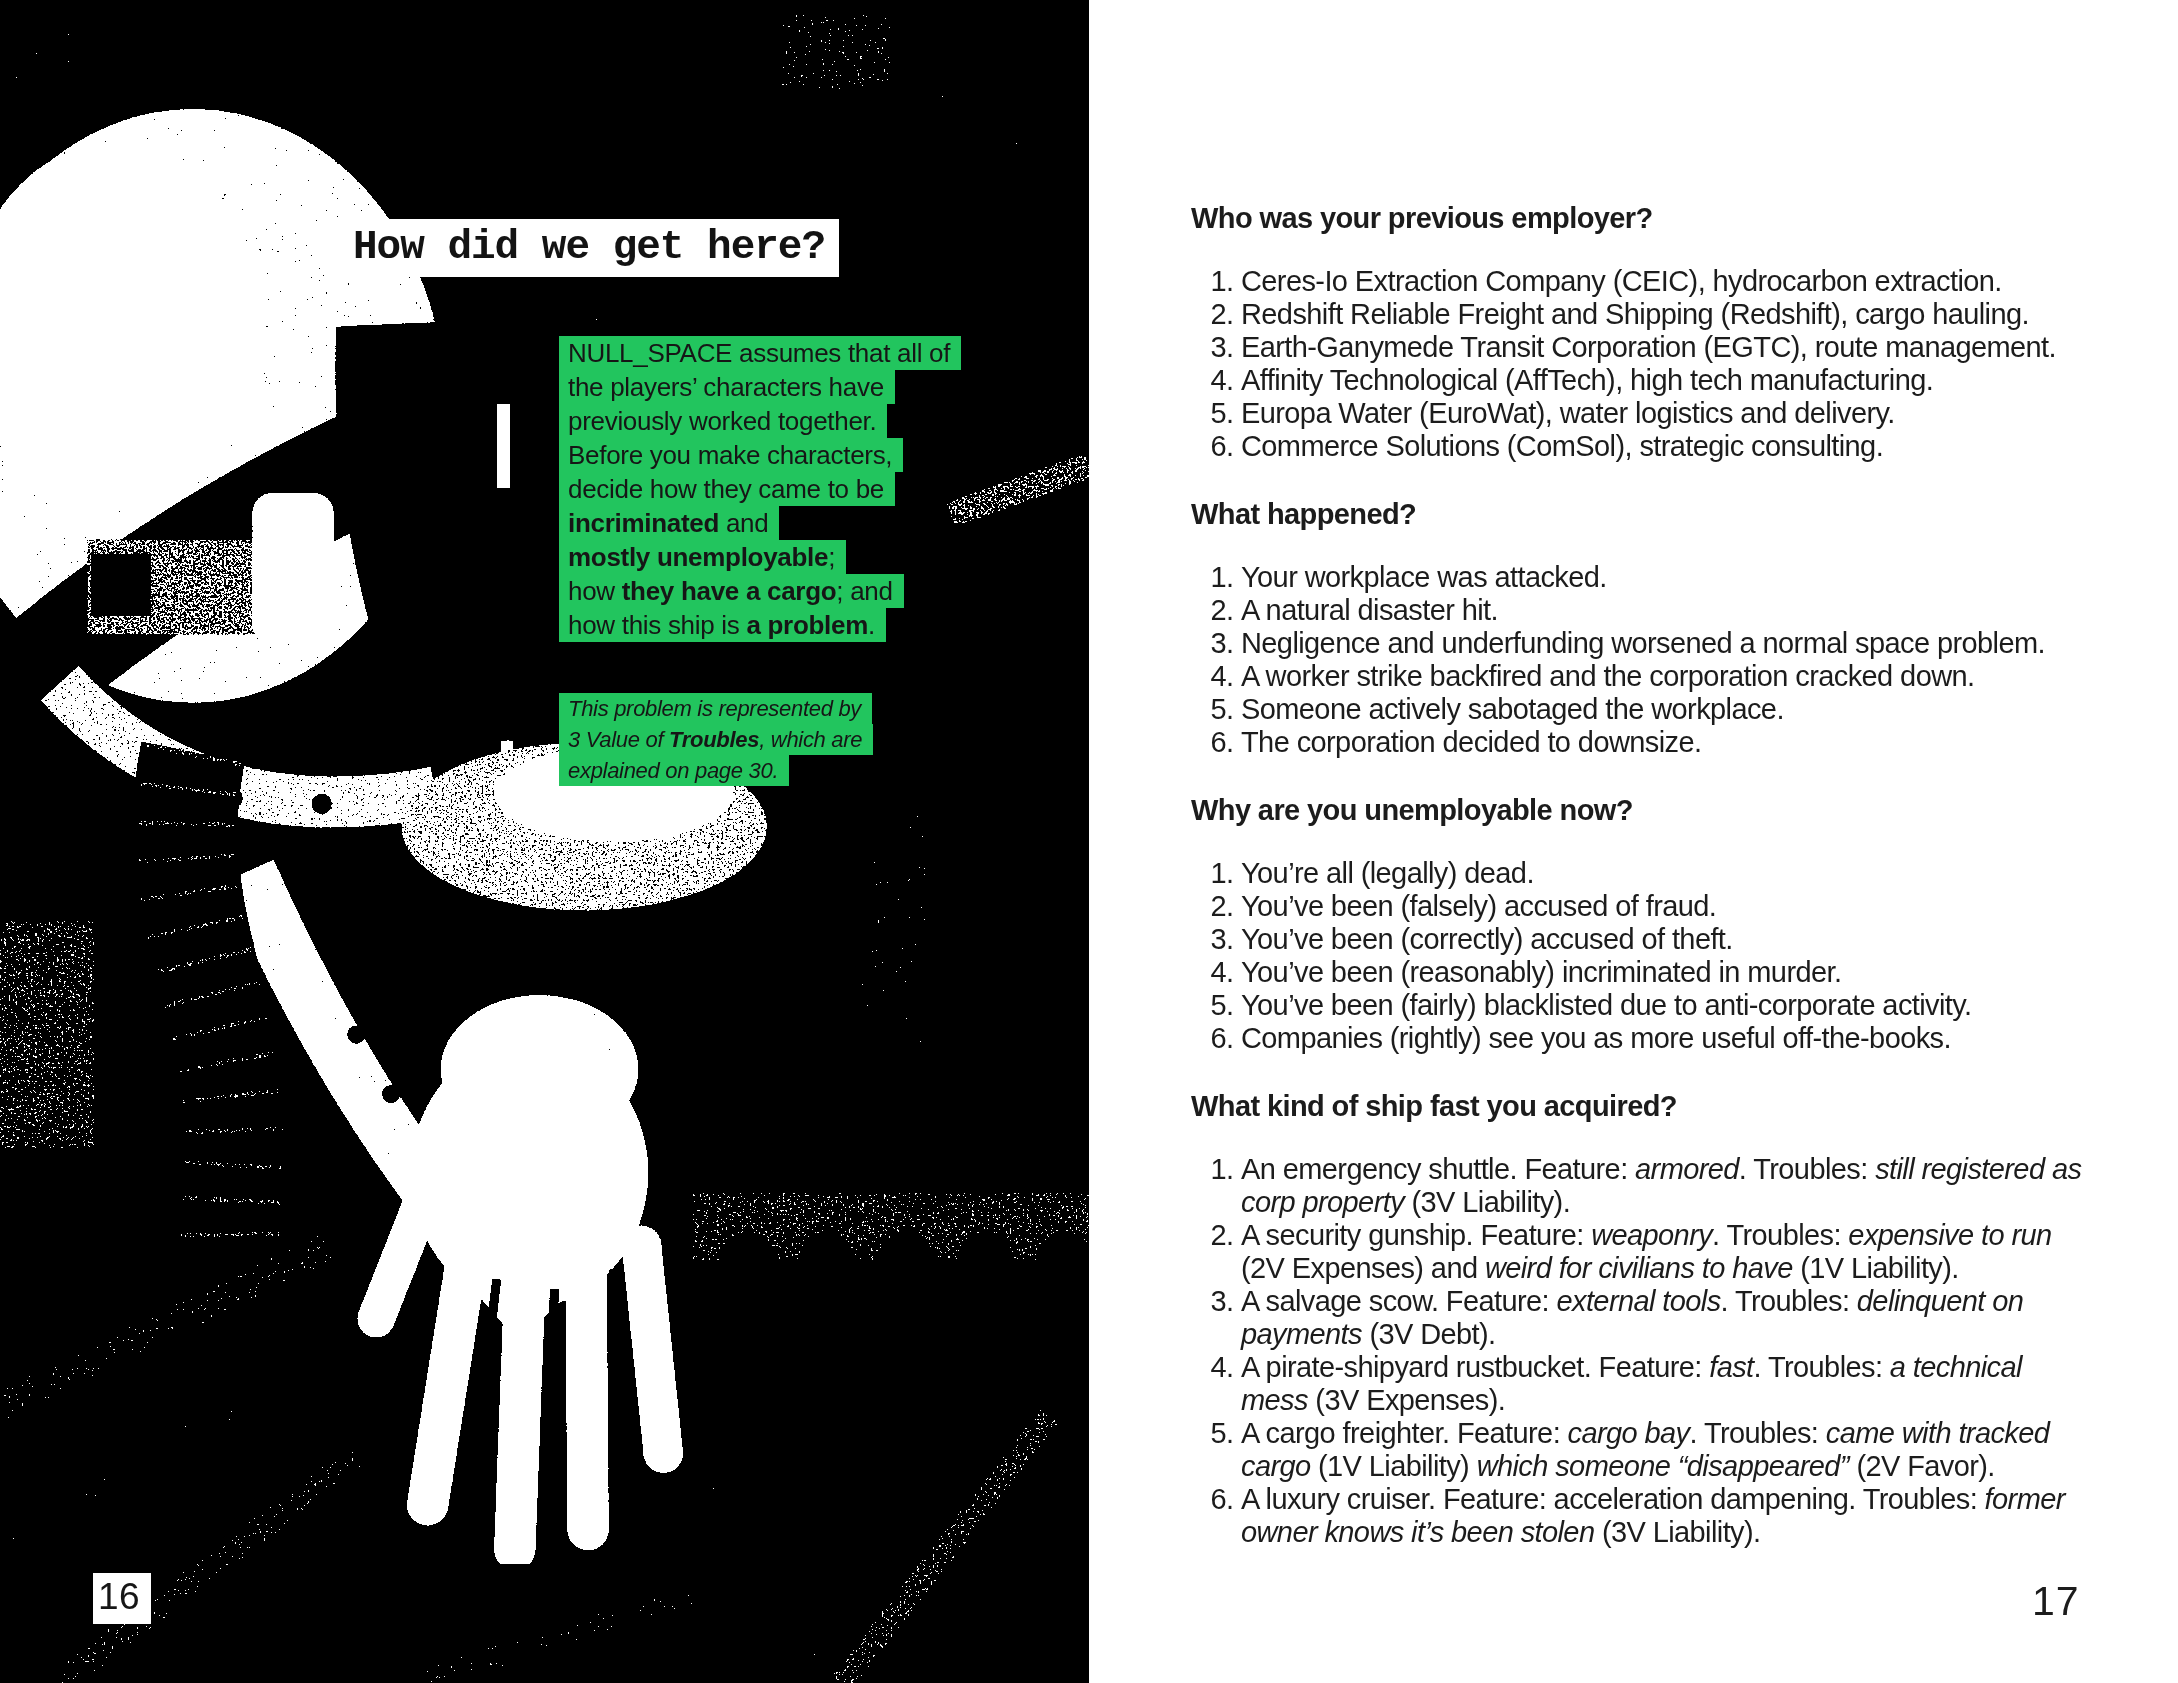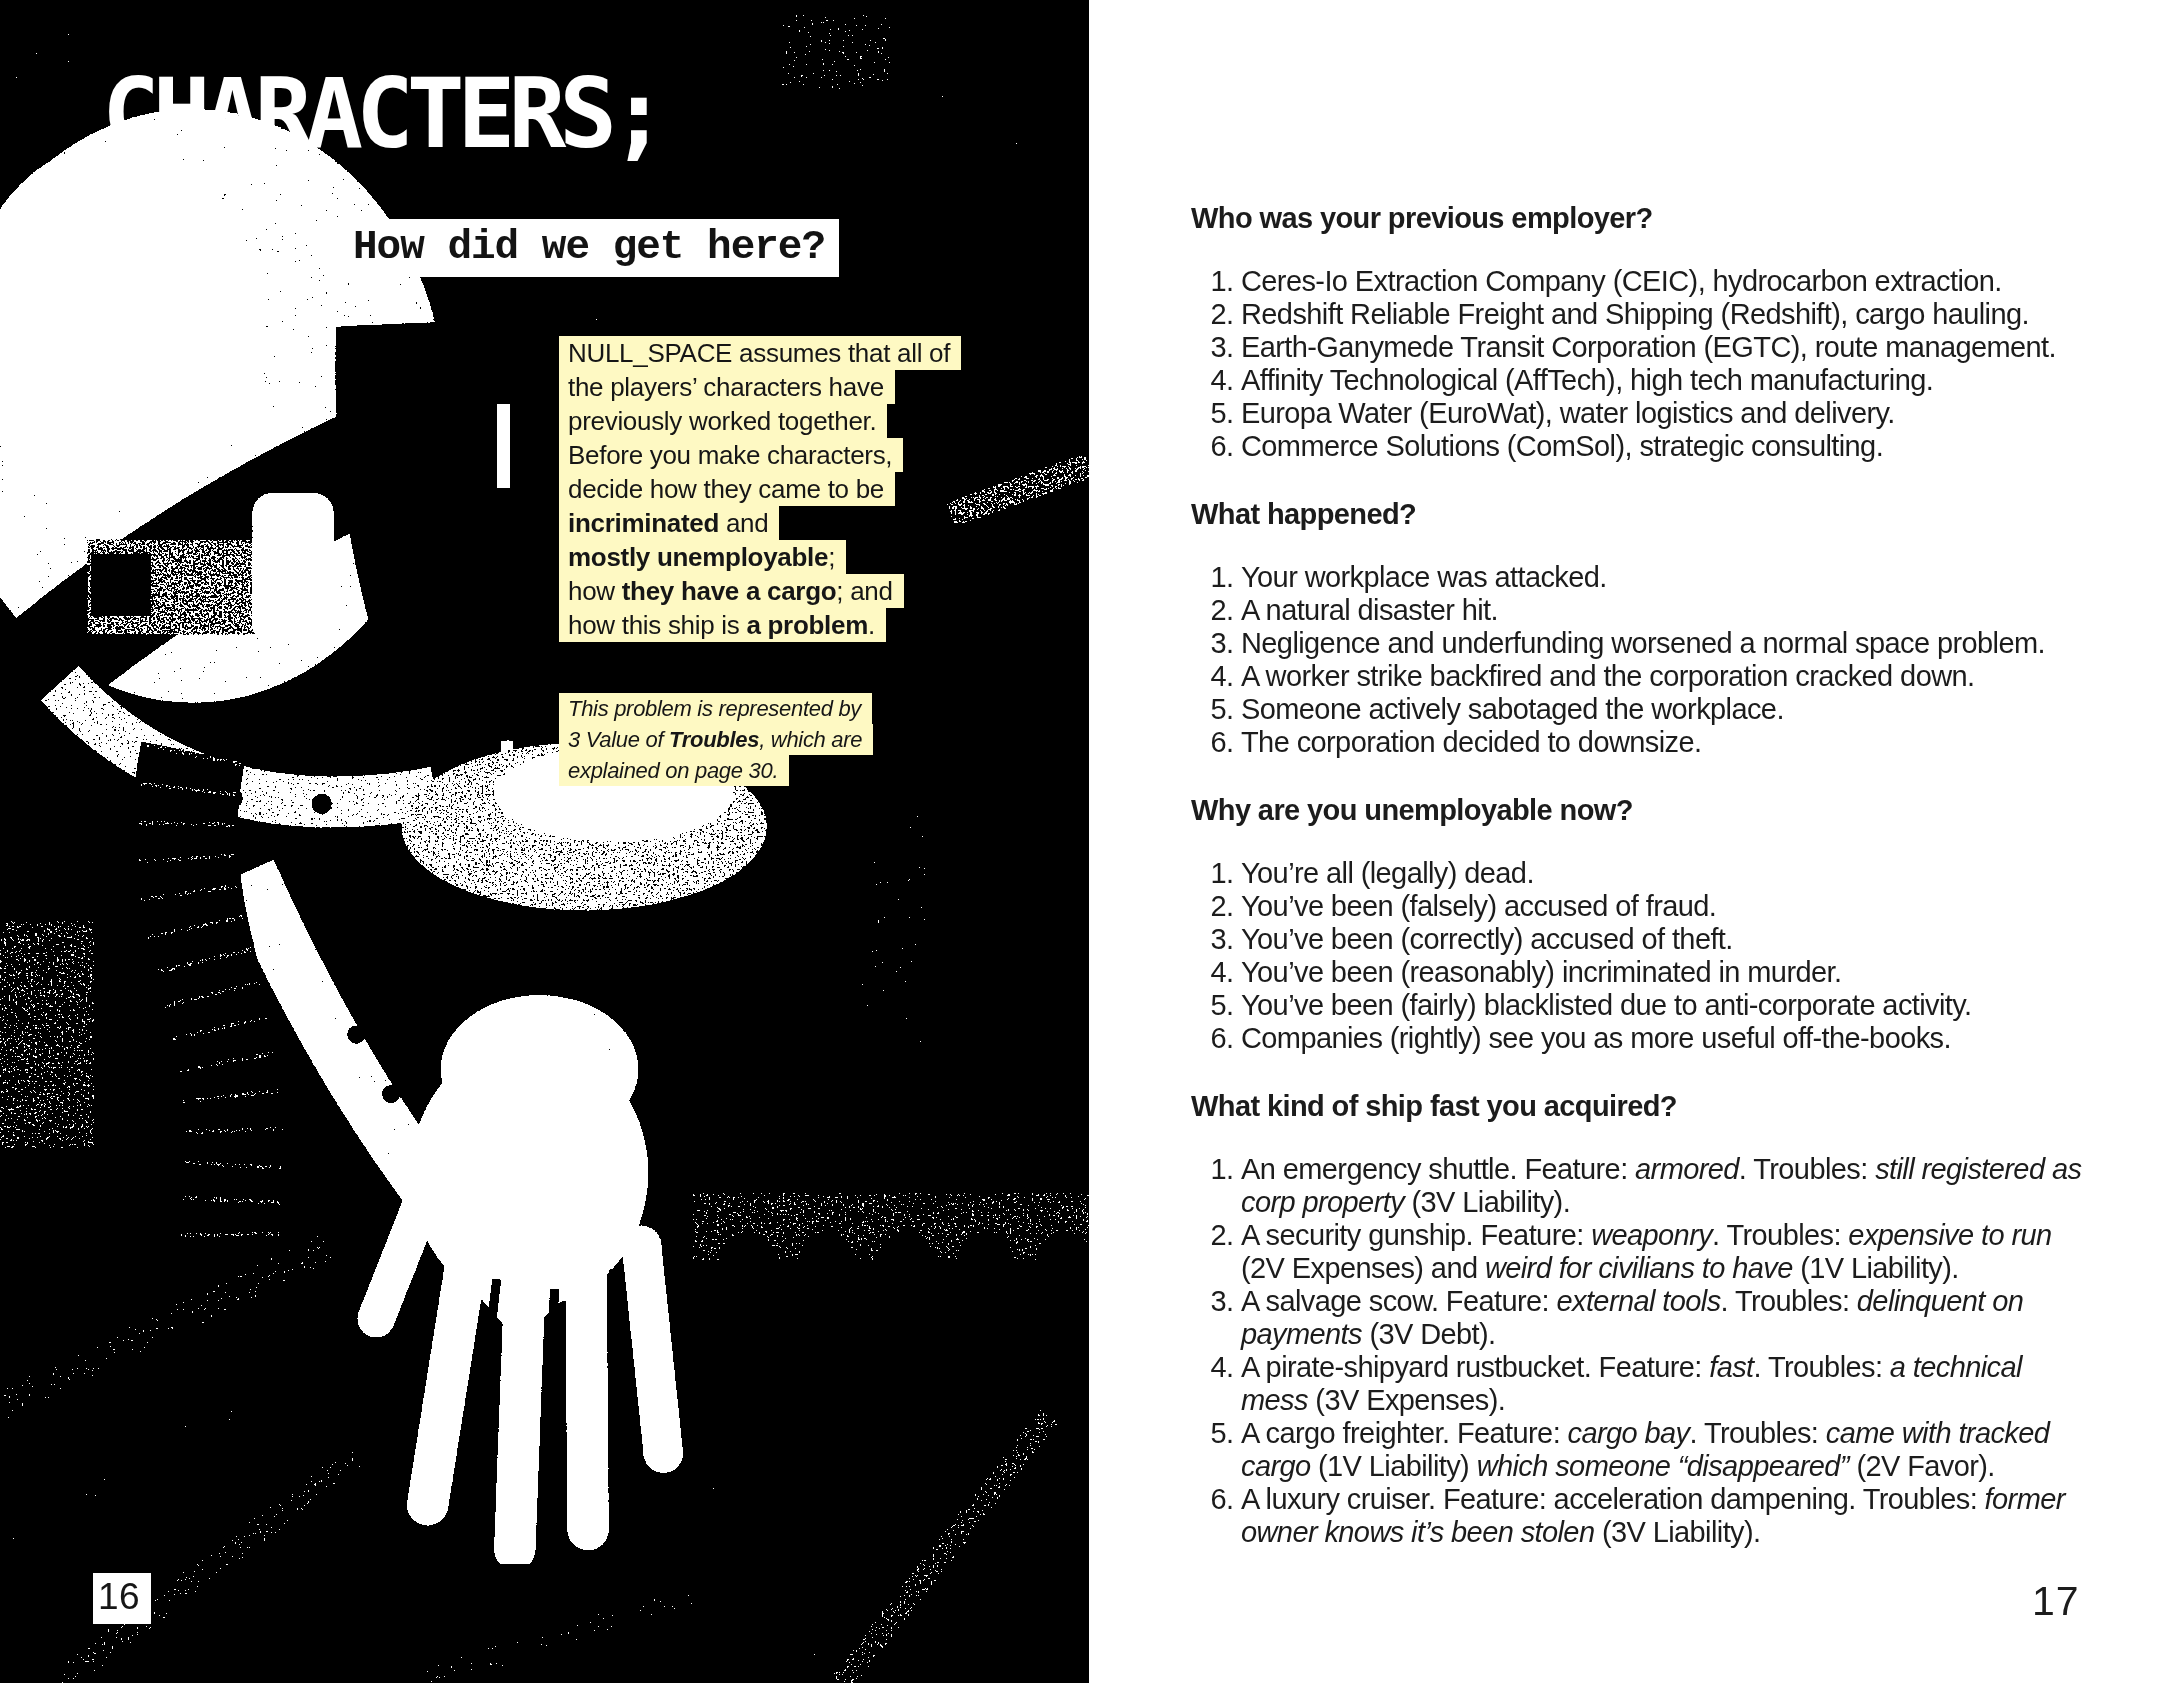--- a/index.html
+++ b/index.html
@@ -15,21 +15,21 @@
     letter-spacing:-7px;line-height:1.2;white-space:nowrap;}
 
   .subtitle-strip{position:absolute;left:341px;top:219px;background:#ffffff;color:#131313;
     font-family:Liberation Mono, monospace;font-weight:700;font-size:41px;
     letter-spacing:-1px;padding:5px 14px 7px 12px;white-space:nowrap;}
 
   .intro-box{position:absolute;left:559px;top:336px;font-size:26px;line-height:34px;
     letter-spacing:-0.3px;color:#161616;}
   .note-box{position:absolute;left:559px;top:693px;font-size:22px;line-height:31px;
     letter-spacing:-0.3px;color:#161616;font-style:italic;}
-  .strip{display:block;width:fit-content;background:#fef9c3;padding:0 11px 0 9px;white-space:nowrap;}
+  .strip{display:block;width:fit-content;background:#22c55e;padding:0 11px 0 9px;white-space:nowrap;}
   .b{font-weight:700;} .i{font-style:italic;}
 
   .page-num-left{position:absolute;left:93px;top:1573px;background:#ffffff;color:#161616;
     font-size:37px;padding:3px 11px 6px 5px;letter-spacing:0.5px;}
 
   
   .right-page{position:absolute;left:1089px;top:0;width:1089px;height:1513px;background:#ffffff;color:#1c1c1c;}
   .qcol{position:absolute;left:102px;top:202px;width:911px;font-size:29px;line-height:33px;letter-spacing:-0.6px;}
   .qcol h3{font-size:29px;line-height:33px;font-weight:700;margin:35px 0 0 0;}
   .qcol h3:first-child{margin-top:0;}
@@ -146,21 +146,20 @@
         <rect x="700" y="1300" width="280" height="400" fill="#414141"></rect>
         <path d="M760,1700 L1000,1360" stroke="#1f1f1f" stroke-width="40"></path>
         <path d="M850,1700 L1060,1430" stroke="#696969" stroke-width="24"></path>
         <rect x="935" y="430" width="165" height="760" fill="#3e3e3e"></rect>
         <path d="M960,520 L1100,470" stroke="#757575" stroke-width="26"></path>
         <path d="M950,900 L1100,860" stroke="#232323" stroke-width="34"></path>
       </g>
     </g>
   </svg>
 
-  <div class="big-title">CHARACTERS;</div>
 
   <div class="subtitle-strip">How did we get here?</div>
 
   <div class="intro-box">
       <div class="strip"><span>NULL_SPACE assumes that all of</span></div>
       <div class="strip"><span>the players’ characters have</span></div>
       <div class="strip"><span>previously worked together.</span></div>
       <div class="strip"><span>Before you make characters,</span></div>
       <div class="strip"><span>decide how they came to be</span></div>
       <div class="strip"><span class="b">incriminated</span><span> and</span></div>

